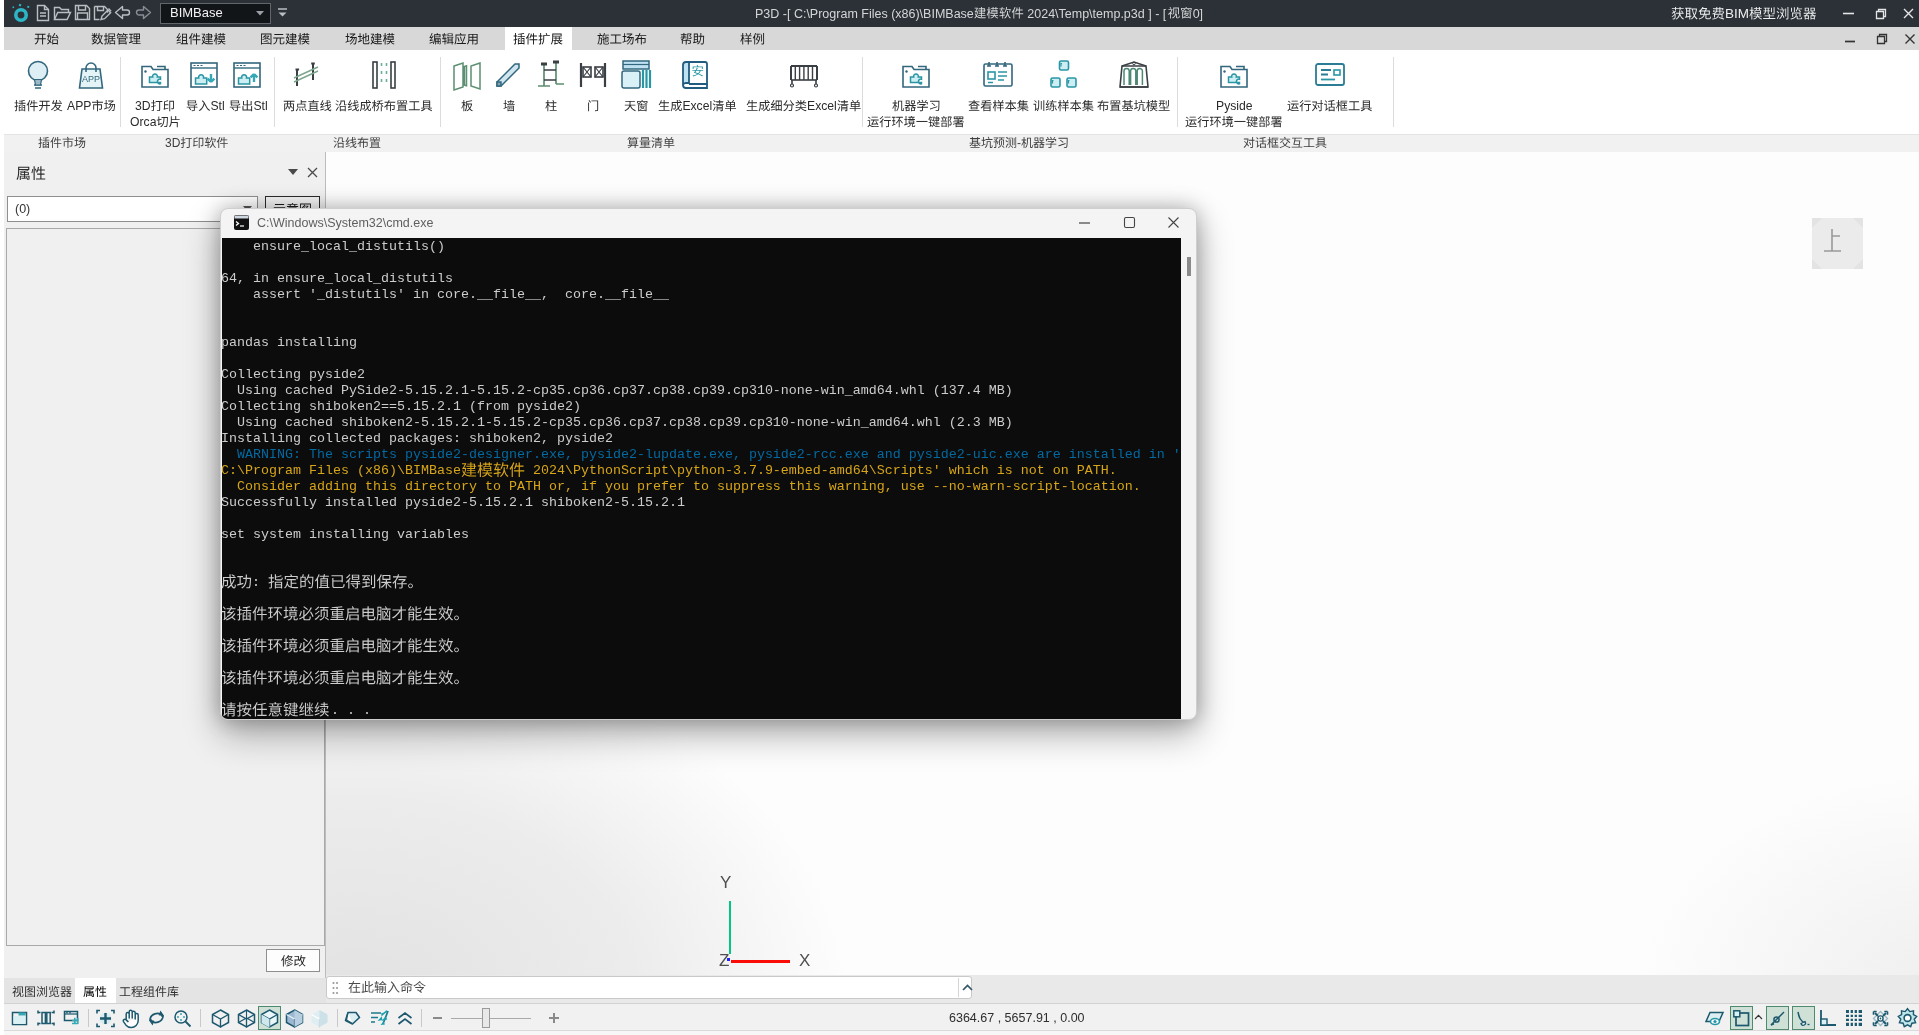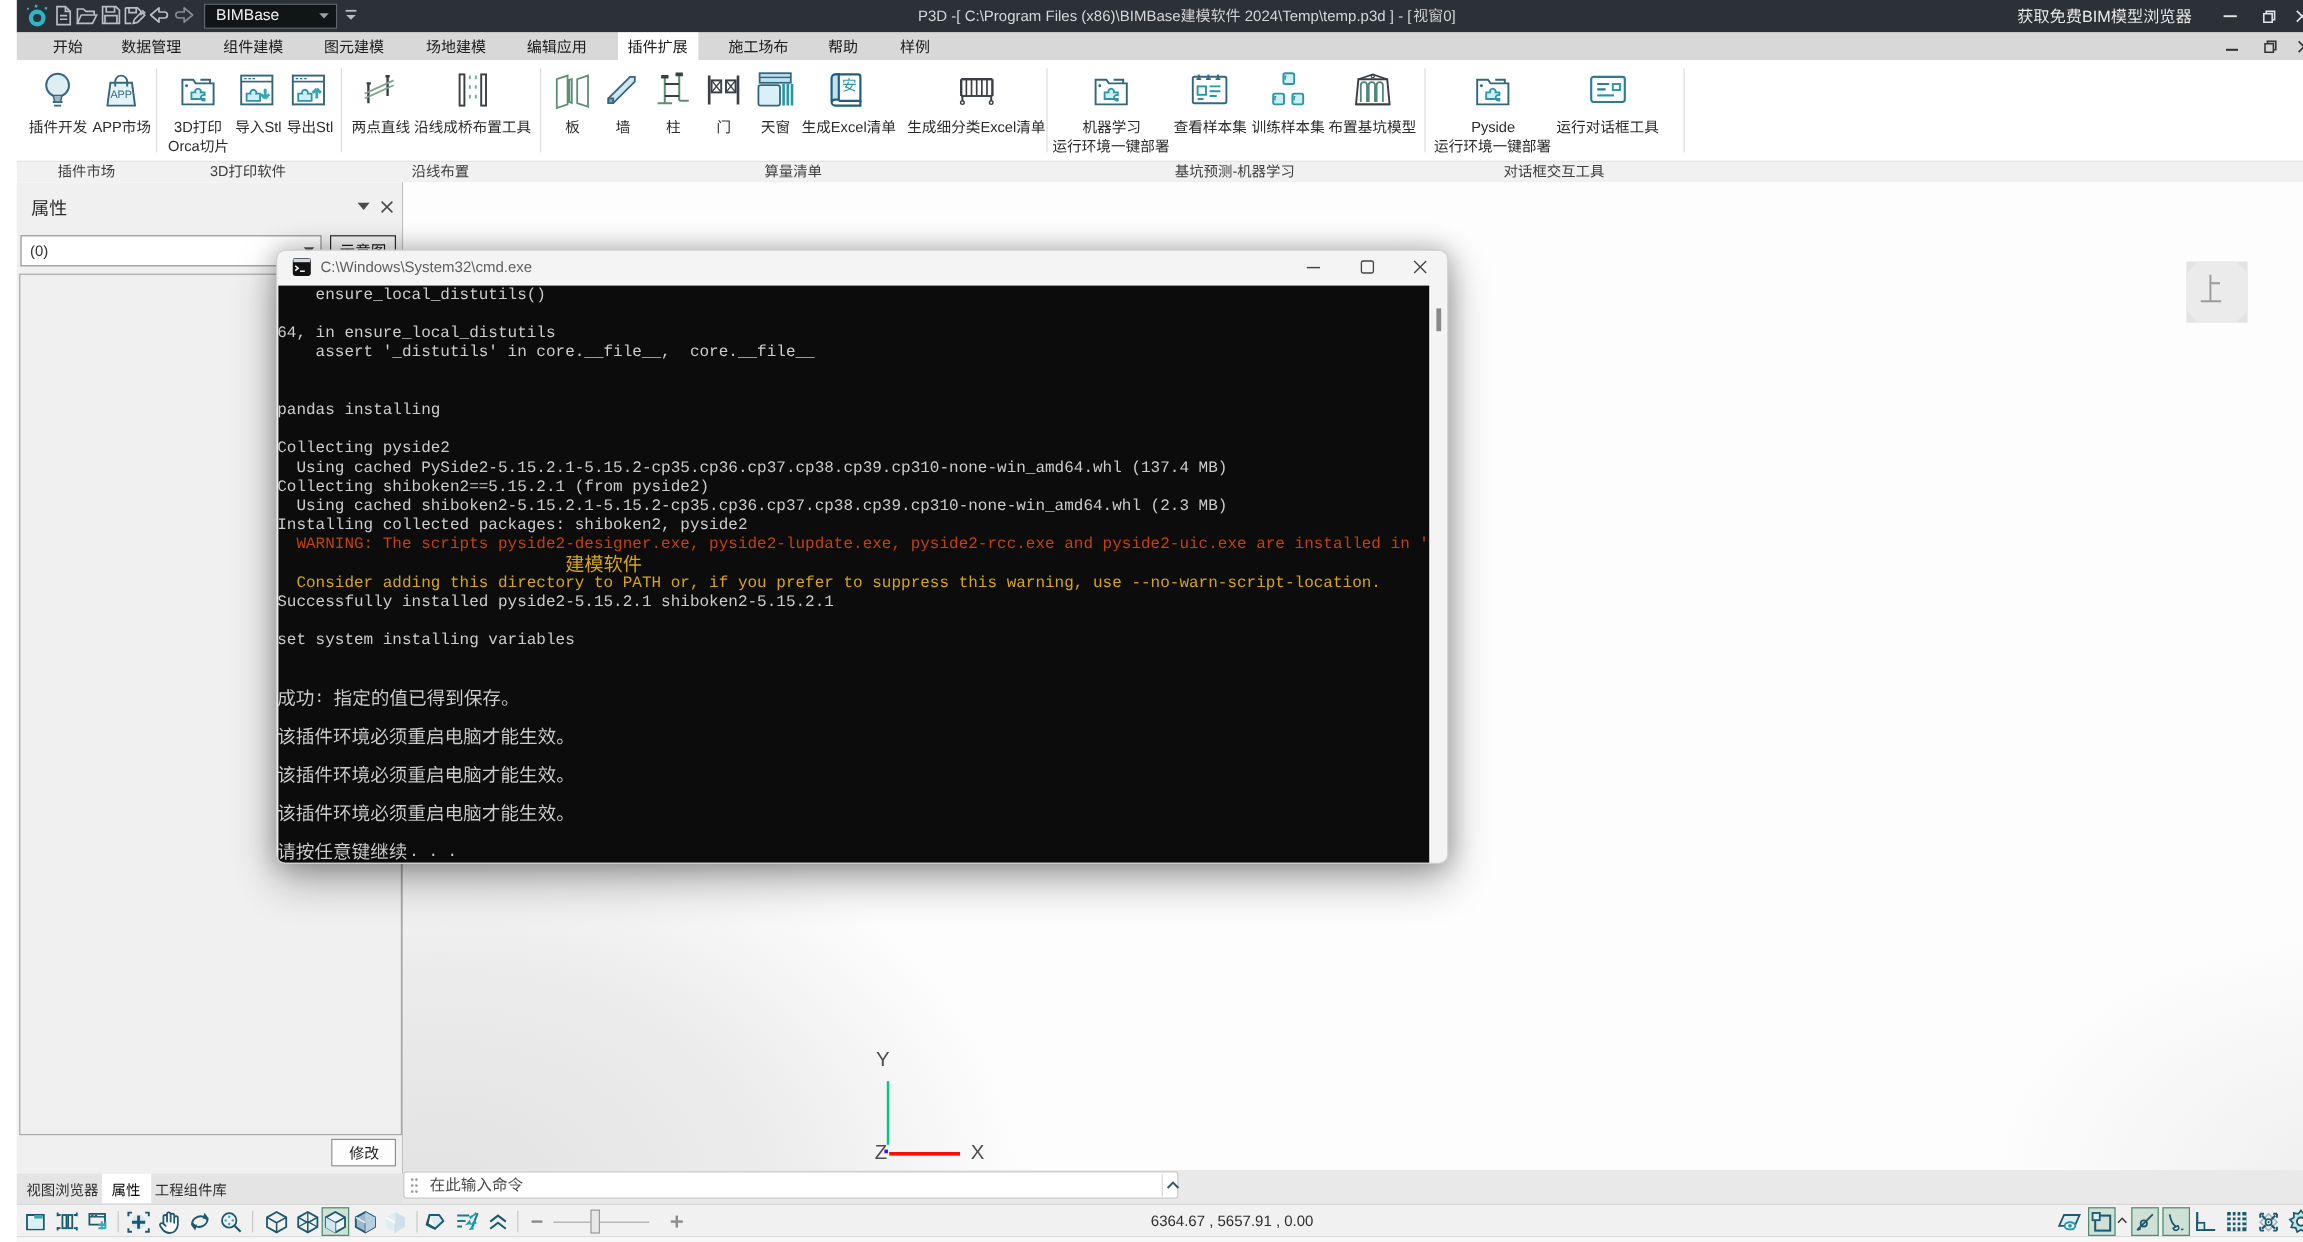--- a/index.html
+++ b/index.html
@@ -1,15 +1,15 @@
 <!DOCTYPE html>
 <html><head><meta charset="utf-8"><style>
 * {margin:0;padding:0}
 html,body {width:1919px;height:1035px;overflow:hidden;background:#fff;font-family:"Liberation Sans",sans-serif}
-#stage {position:absolute;left:14px;top:0;width:1555px;height:1035px}
+#stage {position:absolute;left:4px;top:0;width:1555px;height:1035px}
 .r,.a {position:absolute;overflow:visible}
 .ls {position:absolute;white-space:pre;font-family:"Liberation Sans",sans-serif}
 .cl {position:absolute;white-space:pre;font-family:Liberation Mono, monospace;font-size:13.331px;line-height:16px;height:16px;color:#cccccc}
 text {white-space:pre}
 </style></head><body>
 <svg width="0" height="0" style="position:absolute">
     <defs>
       <path id="c5efa" d="M394 -755V-695H581V-620H330V-561H581V-483H387V-422H581V-345H379V-288H581V-209H337V-149H581V-49H652V-149H937V-209H652V-288H899V-345H652V-422H876V-561H945V-620H876V-755H652V-840H581V-755ZM652 -561H809V-483H652ZM652 -620V-695H809V-620ZM97 -393C97 -404 120 -417 135 -425H258C246 -336 226 -259 200 -193C173 -233 151 -283 134 -343L78 -322C102 -241 132 -177 169 -126C134 -60 89 -8 37 30C53 40 81 66 92 80C140 43 183 -7 218 -70C323 30 469 55 653 55H933C937 35 951 2 962 -14C911 -13 694 -13 654 -13C485 -13 347 -35 249 -132C290 -225 319 -342 334 -483L292 -493L278 -492H192C242 -567 293 -661 338 -758L290 -789L266 -778H64V-711H237C197 -622 147 -540 129 -515C109 -483 84 -458 66 -454C76 -439 91 -408 97 -393Z"></path>
       <path id="c6a21" d="M472 -417H820V-345H472ZM472 -542H820V-472H472ZM732 -840V-757H578V-840H507V-757H360V-693H507V-618H578V-693H732V-618H805V-693H945V-757H805V-840ZM402 -599V-289H606C602 -259 598 -232 591 -206H340V-142H569C531 -65 459 -12 312 20C326 35 345 63 352 80C526 38 607 -34 647 -140C697 -30 790 45 920 80C930 61 950 33 966 18C853 -6 767 -61 719 -142H943V-206H666C671 -232 676 -260 679 -289H893V-599ZM175 -840V-647H50V-577H175V-576C148 -440 90 -281 32 -197C45 -179 63 -146 72 -124C110 -183 146 -274 175 -372V79H247V-436C274 -383 305 -319 318 -286L366 -340C349 -371 273 -496 247 -535V-577H350V-647H247V-840Z"></path>
       <path id="c8f6f" d="M591 -841C570 -685 530 -538 461 -444C478 -435 510 -414 523 -402C563 -460 594 -534 619 -618H876C862 -548 845 -473 831 -424L891 -406C914 -474 939 -582 959 -675L909 -689L900 -687H637C648 -733 657 -781 664 -830ZM664 -523V-477C664 -337 650 -129 435 30C454 41 480 65 492 81C614 -13 676 -123 707 -228C749 -91 815 20 915 79C926 60 949 32 966 18C841 -48 769 -205 734 -384C736 -417 737 -448 737 -476V-523ZM94 -332C102 -340 134 -346 172 -346H278V-201L39 -168L56 -92L278 -127V76H346V-139L482 -161L479 -231L346 -211V-346H472V-414H346V-563H278V-414H168C201 -483 234 -565 263 -650H478V-722H287C297 -755 307 -789 316 -822L242 -838C234 -799 224 -760 212 -722H50V-650H190C164 -570 137 -504 124 -479C105 -434 89 -403 70 -398C78 -380 90 -347 94 -332Z"></path>
@@ -938,23 +938,24 @@
     </svg>
 <div class="cl" style="left:217px;top:239px">    ensure_local_distutils()</div>
 <div class="cl" style="left:217px;top:271px">64, in ensure_local_distutils</div>
 <div class="cl" style="left:217px;top:287px">    assert '_distutils' in core.__file__,  core.__file__</div>
 <div class="cl" style="left:217px;top:335px">pandas installing</div>
 <div class="cl" style="left:217px;top:367px">Collecting pyside2</div>
 <div class="cl" style="left:217px;top:383px">  Using cached PySide2-5.15.2.1-5.15.2-cp35.cp36.cp37.cp38.cp39.cp310-none-win_amd64.whl (137.4 MB)</div>
 <div class="cl" style="left:217px;top:399px">Collecting shiboken2==5.15.2.1 (from pyside2)</div>
 <div class="cl" style="left:217px;top:415px">  Using cached shiboken2-5.15.2.1-5.15.2-cp35.cp36.cp37.cp38.cp39.cp310-none-win_amd64.whl (2.3 MB)</div>
 <div class="cl" style="left:217px;top:431px">Installing collected packages: shiboken2, pyside2</div>
-<div class="cl" style="left:217px;top:447px;color:#c2410c">  WARNING: The scripts pyside2-designer.exe, pyside2-lupdate.exe, pyside2-rcc.exe and pyside2-uic.exe are installed in '</div>
+<div class="cl" style="left:217px;top:447px;color:#0369a1">  WARNING: The scripts pyside2-designer.exe, pyside2-lupdate.exe, pyside2-rcc.exe and pyside2-uic.exe are installed in '</div>
 <div class="cl" style="left:217px;top:495px">Successfully installed pyside2-5.15.2.1 shiboken2-5.15.2.1</div>
 <div class="cl" style="left:217px;top:527px">set system installing variables</div>
+<div class="cl" style="left:217px;top:463px;color:#d7a518">C:\Program Files (x86)\BIMBase&nbsp;&nbsp;&nbsp;&nbsp;&nbsp;&nbsp;&nbsp;&nbsp; 2024\PythonScript\python-3.7.9-embed-amd64\Scripts' which is not on PATH.</div>
 <svg class="r " style="left:457.0px;top:461.3px" width="66" height="20">
       <g transform="translate(0,14.72) scale(0.016000)" fill="#d7a518">
         <use href="#c5efa" x="0"></use>
         <use href="#c6a21" x="1000"></use>
         <use href="#c8f6f" x="2000"></use>
         <use href="#c4ef6" x="3000"></use>
       </g>
     </svg>
 <div class="cl" style="left:217px;top:479px;color:#d7a518">  Consider adding this directory to PATH or, if you prefer to suppress this warning, use --no-warn-script-location.</div>
 <svg class="r " style="left:217.0px;top:573.2px" width="33" height="20">

